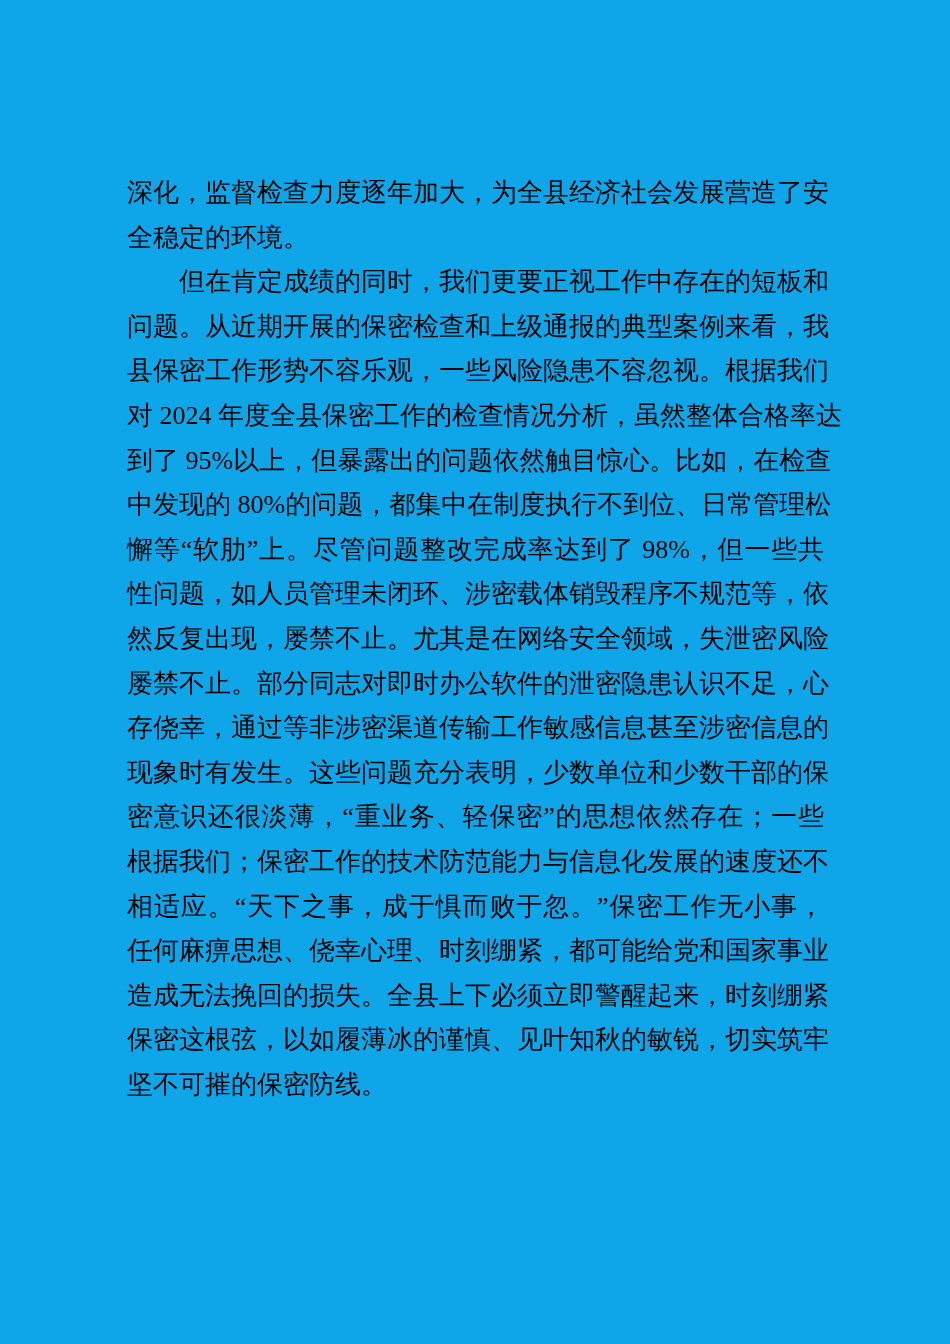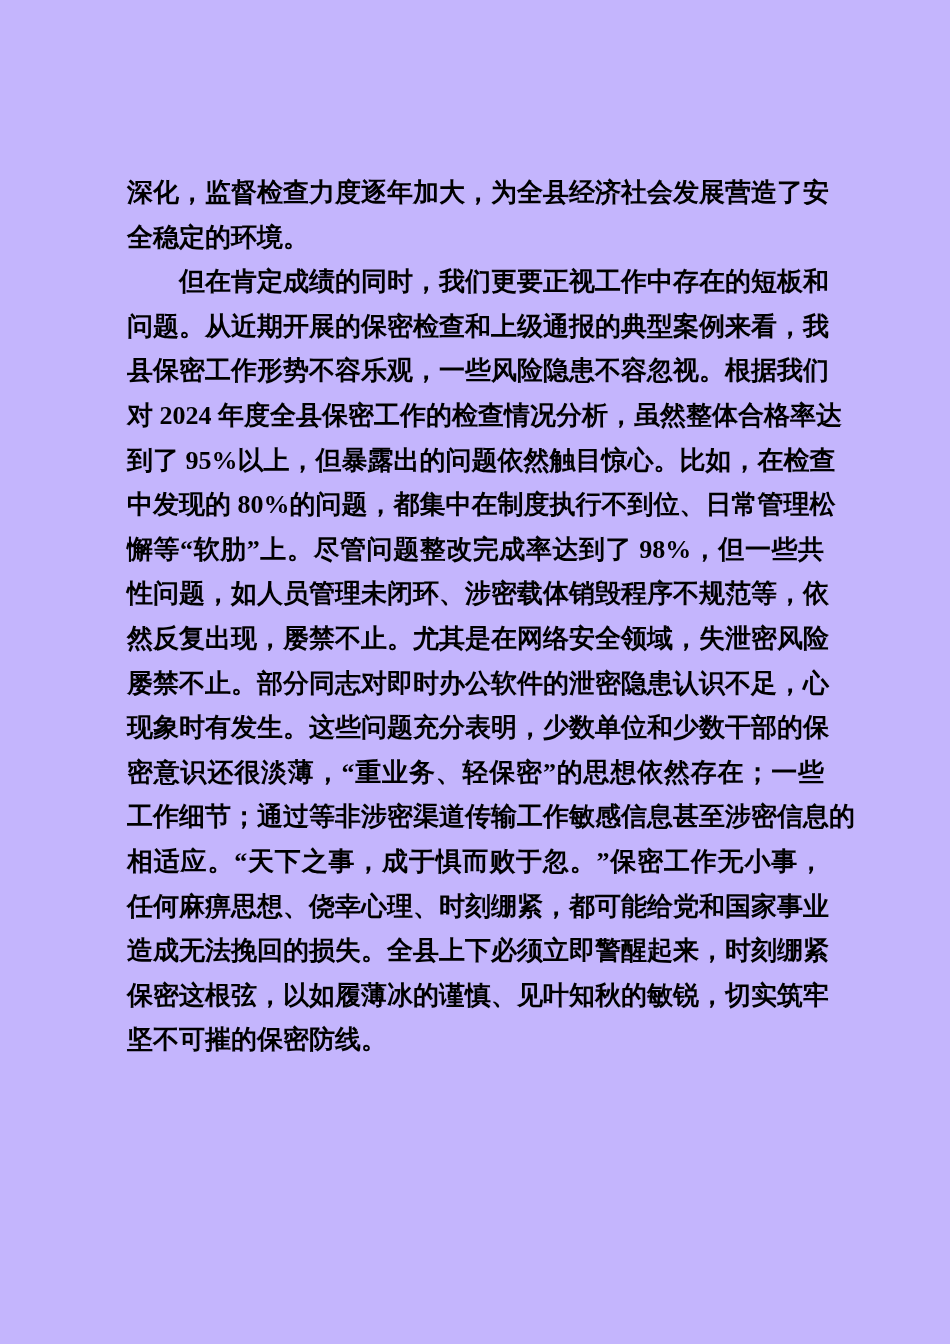--- a/index.html
+++ b/index.html
@@ -9,22 +9,21 @@
   body {
     width: 950px;
     height: 1344px;
     background: #ffffff;
     overflow: hidden;
   }
   .page {
     position: relative;
     width: 950px;
     height: 1344px;
-    background: #c4b5fd;
-    font-weight: bold;
+    background: #0ea5e9;
   }
   .doc-body {
     position: absolute;
     left: 127px;
     top: 171px;
     width: 697px;
   }
   .text-line {
     font-family: "Liberation Serif", "DejaVu Serif", serif;
     font-size: 26px;
@@ -55,22 +54,23 @@
       <div class="text-line indent">但在肯定成绩的同时，我们更要正视工作中存在的短板和</div>
       <div class="text-line">问题。从近期开展的保密检查和上级通报的典型案例来看，我</div>
       <div class="text-line">县保密工作形势不容乐观，一些风险隐患不容忽视。根据我们</div>
       <div class="text-line">对 2024 年度全县保密工作的检查情况分析，虽然整体合格率达</div>
       <div class="text-line">到了 95%以上，但暴露出的问题依然触目惊心。比如，在检查</div>
       <div class="text-line">中发现的 80%的问题，都集中在制度执行不到位、日常管理松</div>
       <div class="text-line">懈等“软肋”上。尽管问题整改完成率达到了 98%，但一些共</div>
       <div class="text-line">性问题，如人员管理未闭环、涉密载体销毁程序不规范等，依</div>
       <div class="text-line">然反复出现，屡禁不止。尤其是在网络安全领域，失泄密风险</div>
       <div class="text-line">屡禁不止。部分同志对即时办公软件的泄密隐患认识不足，心</div>
+      <div class="text-line">存侥幸，通过等非涉密渠道传输工作敏感信息甚至涉密信息的</div>
       <div class="text-line">现象时有发生。这些问题充分表明，少数单位和少数干部的保</div>
       <div class="text-line">密意识还很淡薄，“重业务、轻保密”的思想依然存在；一些</div>
-      <div class="text-line">工作细节；通过等非涉密渠道传输工作敏感信息甚至涉密信息的</div>
+      <div class="text-line">根据我们；保密工作的技术防范能力与信息化发展的速度还不</div>
       <div class="text-line">相适应。“天下之事，成于惧而败于忽。”保密工作无小事，</div>
       <div class="text-line">任何麻痹思想、侥幸心理、时刻绷紧，都可能给党和国家事业</div>
       <div class="text-line">造成无法挽回的损失。全县上下必须立即警醒起来，时刻绷紧</div>
       <div class="text-line">保密这根弦，以如履薄冰的谨慎、见叶知秋的敏锐，切实筑牢</div>
       <div class="text-line para-end">坚不可摧的保密防线。</div>
     </div>
 </div>
 
 </body></html>

